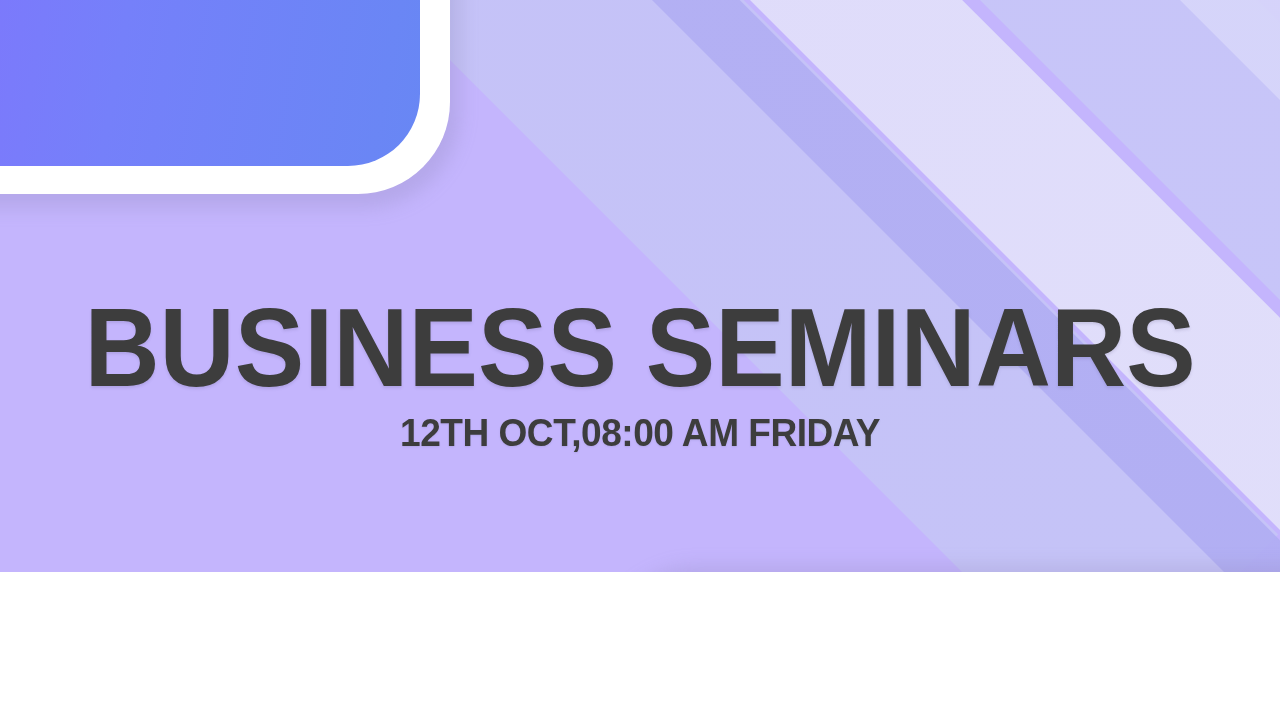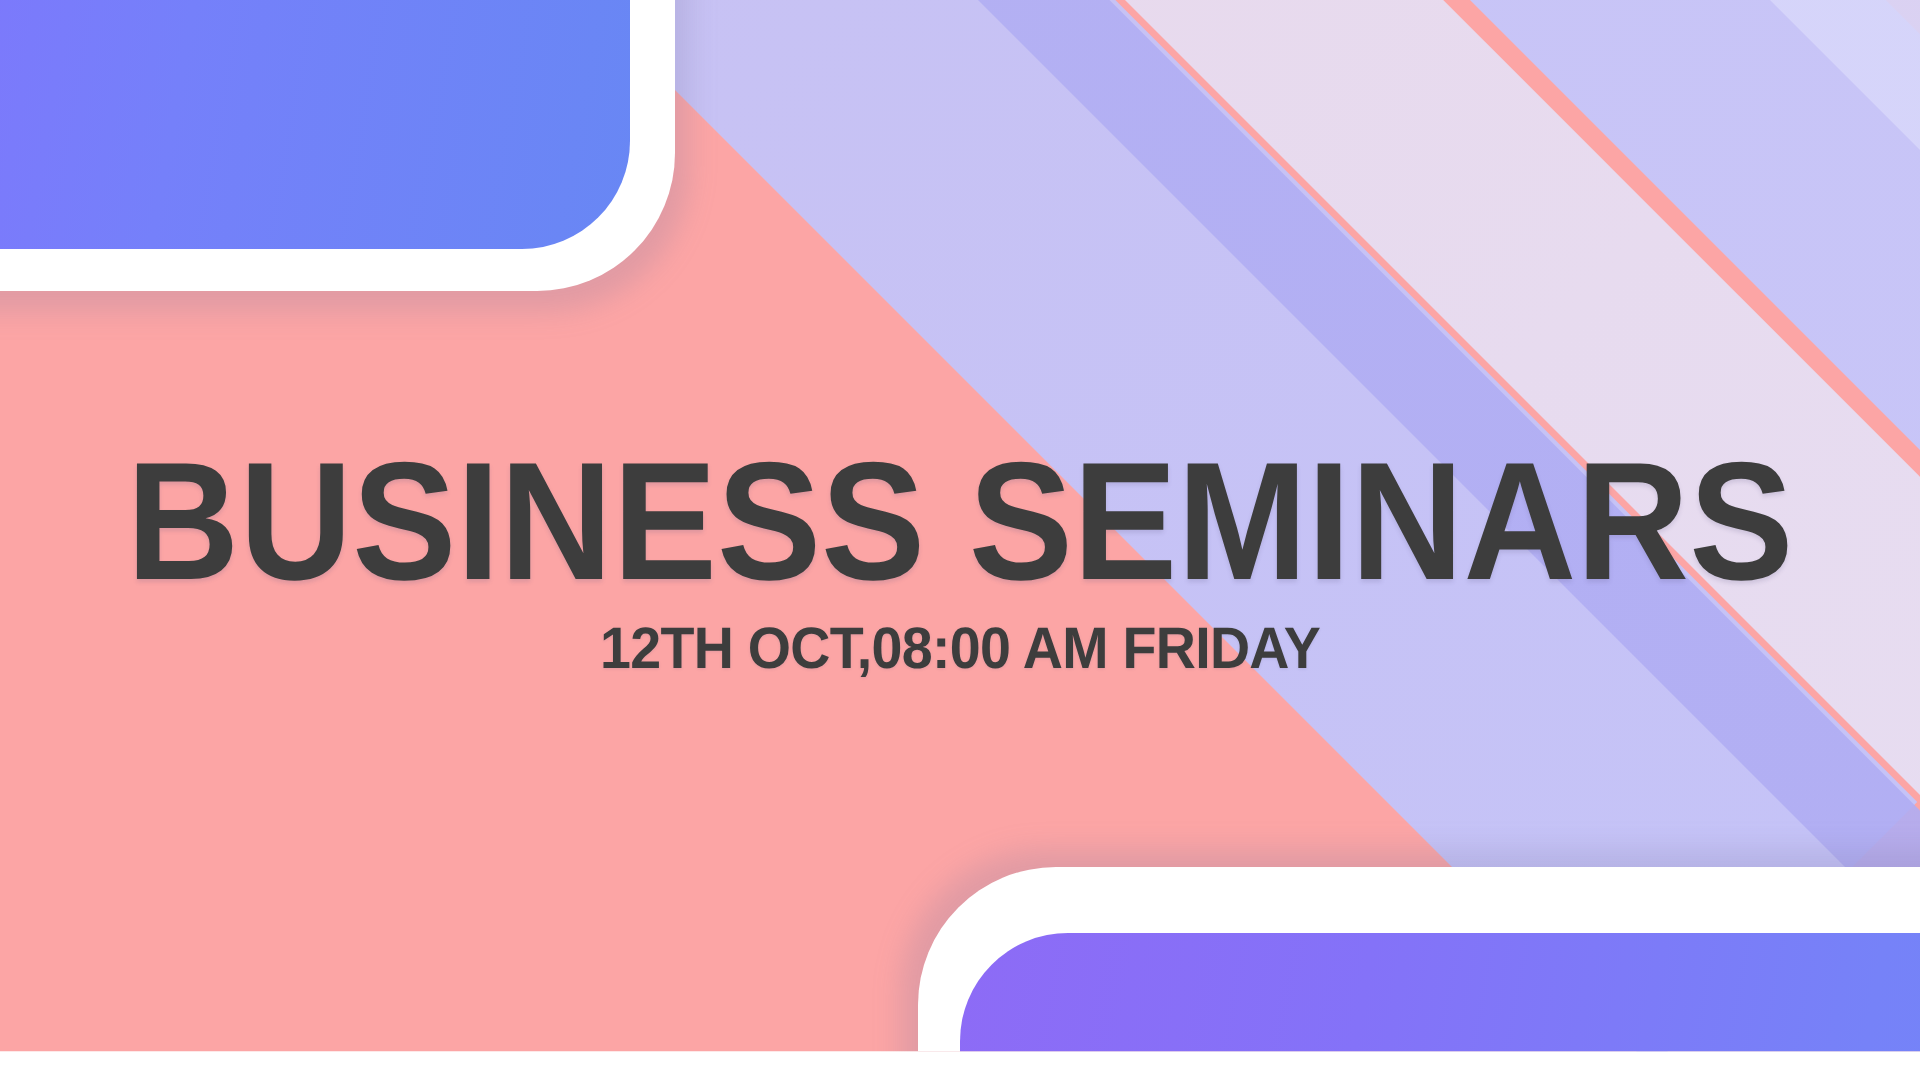--- a/index.html
+++ b/index.html
@@ -5,23 +5,23 @@
 <style>
   html, body {
     margin: 0;
     padding: 0;
     background: #ffffff;
   }
 
   #poster {
     position: relative;
     width: 1280px;
-    height: 701px;
+    height: 572px;
     overflow: hidden;
-    background: #fca5a5;
+    background: #c4b5fd;
     font-family: "Liberation Sans", "DejaVu Sans", sans-serif;
   }
 
   
   .stripe-layer {
     position: absolute;
     inset: 0;
     overflow: hidden;
     z-index: 1;
   }

